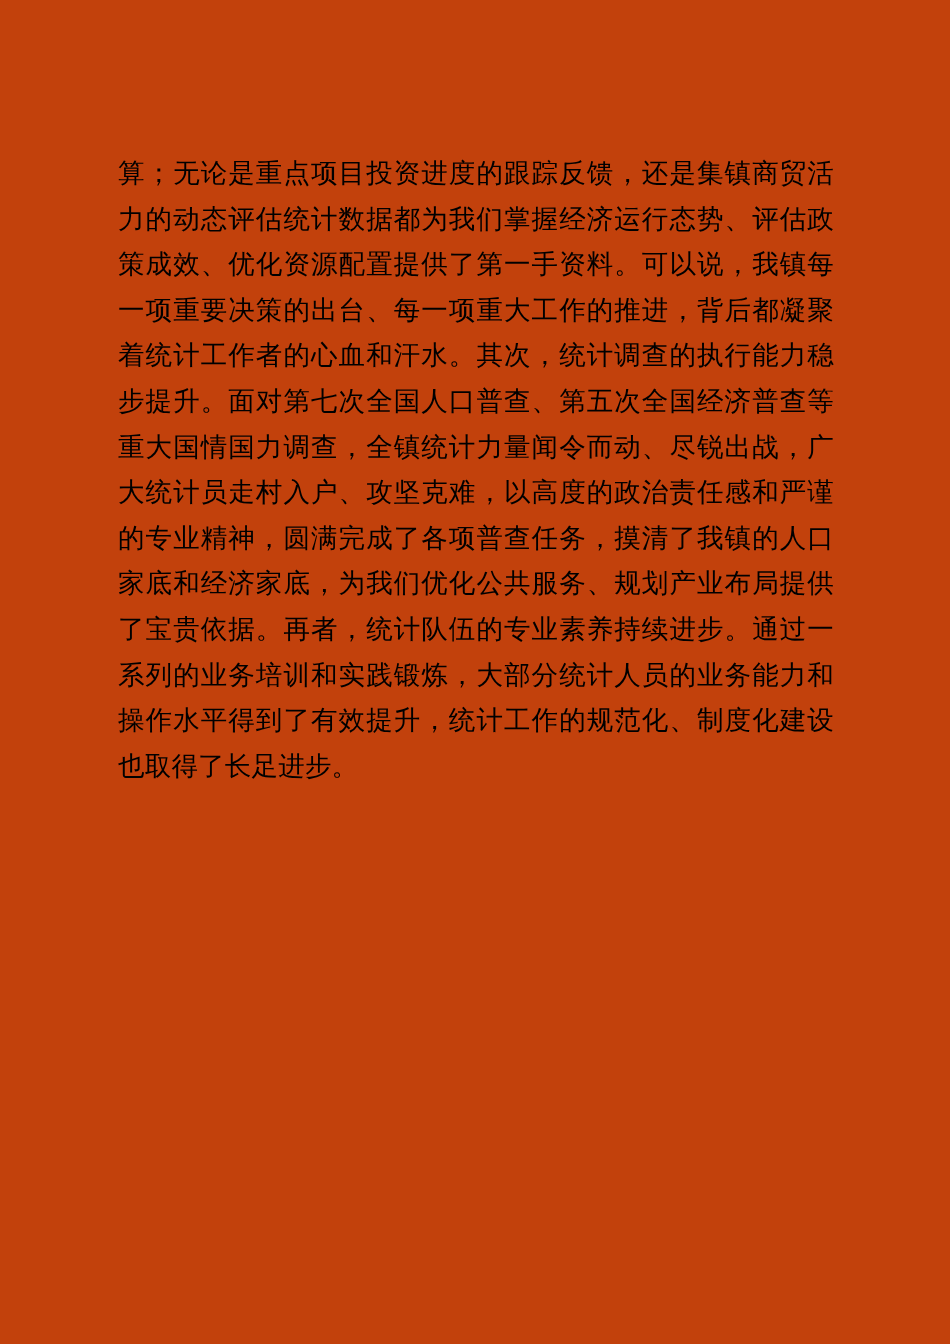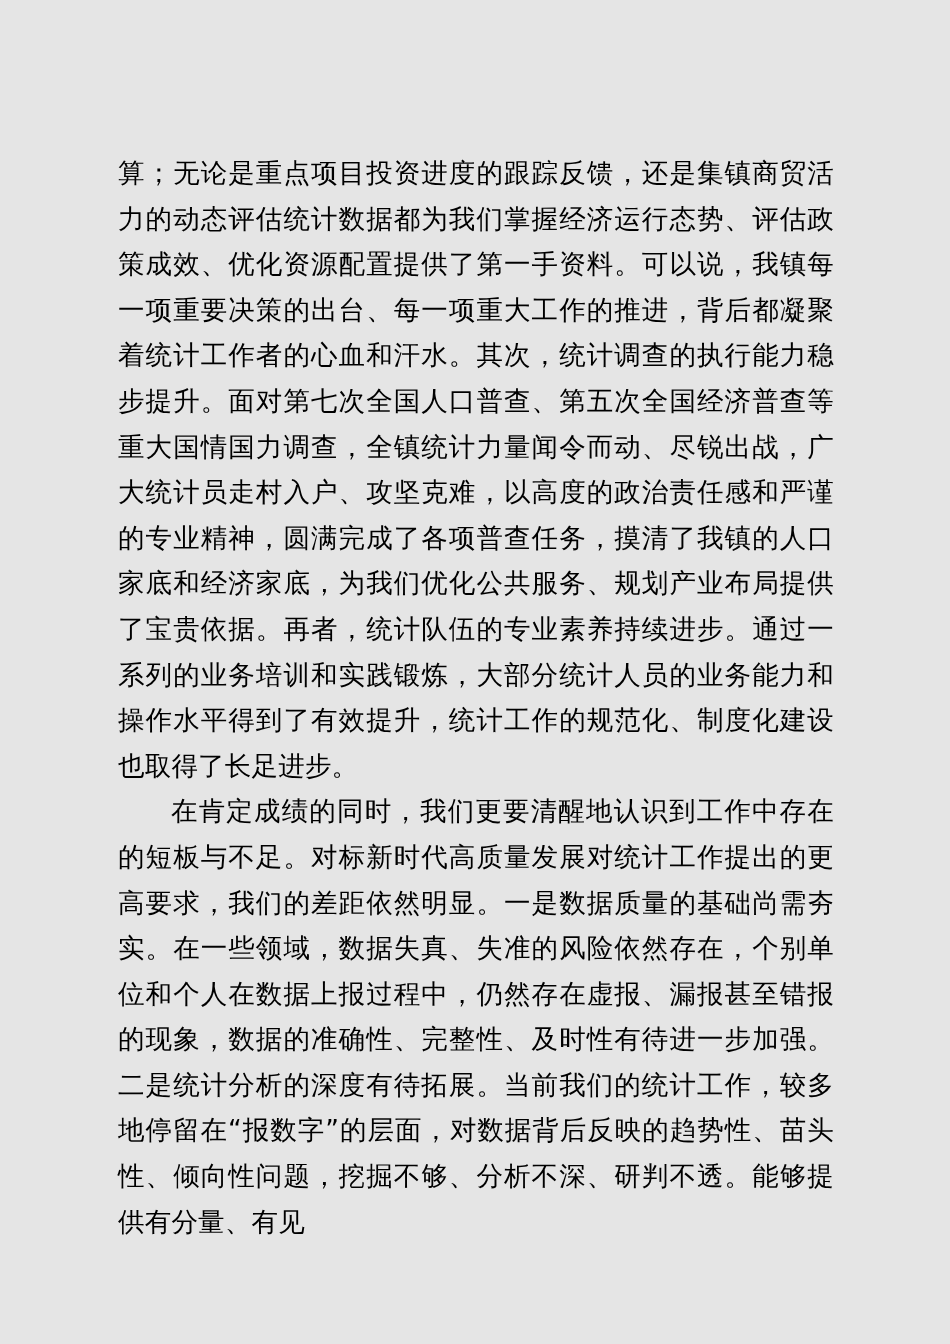--- a/index.html
+++ b/index.html
@@ -3,21 +3,21 @@
 <meta charset="utf-8">
 <style>
   html, body {
     margin: 0;
     padding: 0;
     background: #ffffff;
   }
   .page {
     width: 950px;
     height: 1344px;
-    background: #e5e5e5;
+    background: #c2410c;
     position: relative;
     box-sizing: border-box;
     overflow: hidden;
   }
   .doc-body {
     position: absolute;
     left: 118px;
     top: 150px;
     width: 716px;
   }
@@ -37,15 +37,14 @@
   .indent {
     text-indent: 2em;
   }
 </style>
 </head>
 <body>
 
 <div class="page">
   <div class="doc-body">
     <p class="para">算；无论是重点项目投资进度的跟踪反馈，还是集镇商贸活力的动态评估统计数据都为我们掌握经济运行态势、评估政策成效、优化资源配置提供了第一手资料。可以说，我镇每一项重要决策的出台、每一项重大工作的推进，背后都凝聚着统计工作者的心血和汗水。其次，统计调查的执行能力稳步提升。面对第七次全国人口普查、第五次全国经济普查等重大国情国力调查，全镇统计力量闻令而动、尽锐出战，广大统计员走村入户、攻坚克难，以高度的政治责任感和严谨的专业精神，圆满完成了各项普查任务，摸清了我镇的人口家底和经济家底，为我们优化公共服务、规划产业布局提供了宝贵依据。再者，统计队伍的专业素养持续进步。通过一系列的业务培训和实践锻炼，大部分统计人员的业务能力和操作水平得到了有效提升，统计工作的规范化、制度化建设也取得了长足进步。</p>
-    <p class="para indent">在肯定成绩的同时，我们更要清醒地认识到工作中存在的短板与不足。对标新时代高质量发展对统计工作提出的更高要求，我们的差距依然明显。一是数据质量的基础尚需夯实。在一些领域，数据失真、失准的风险依然存在，个别单位和个人在数据上报过程中，仍然存在虚报、漏报甚至错报的现象，数据的准确性、完整性、及时性有待进一步加强。二是统计分析的深度有待拓展。当前我们的统计工作，较多地停留在“报数字”的层面，对数据背后反映的趋势性、苗头性、倾向性问题，挖掘不够、分析不深、研判不透。能够提供有分量、有见</p>
   </div>
 </div>
 
 </body></html>

